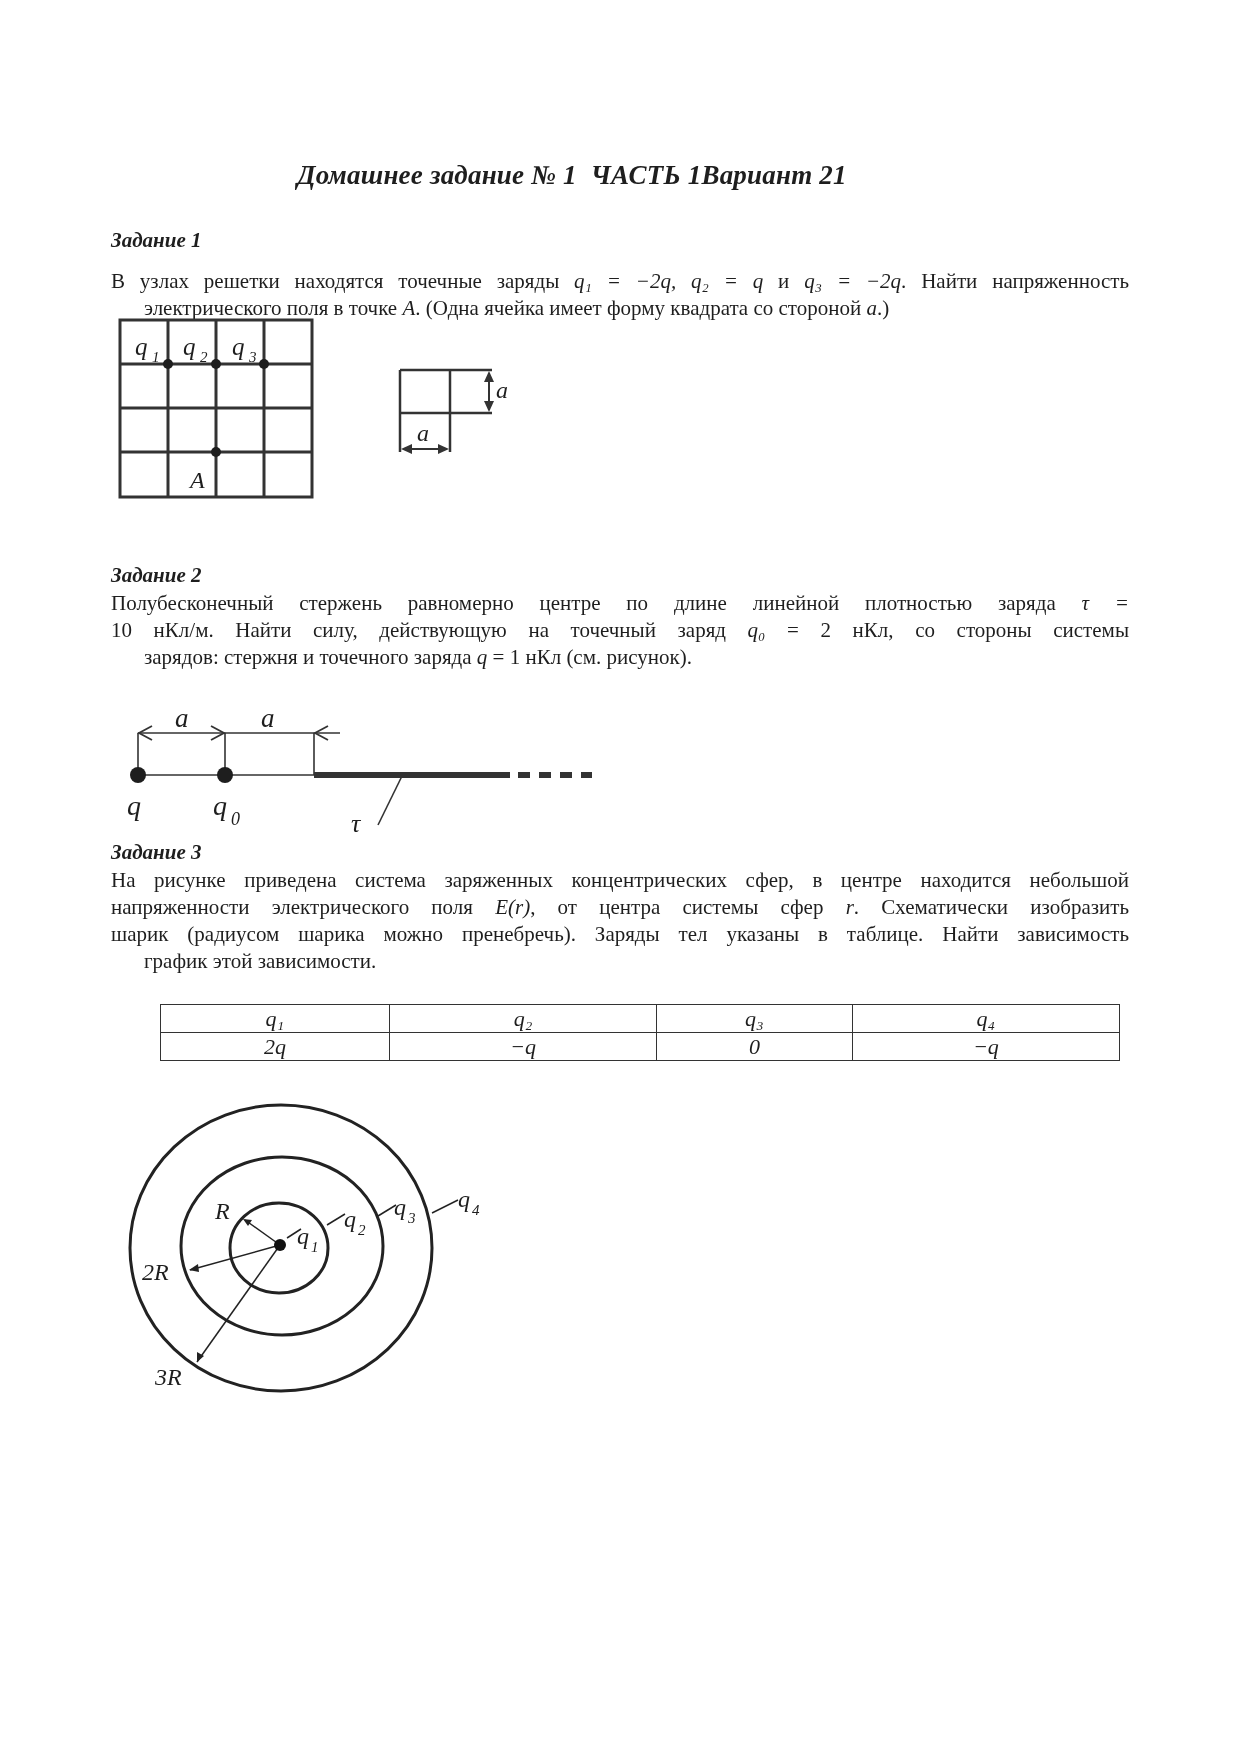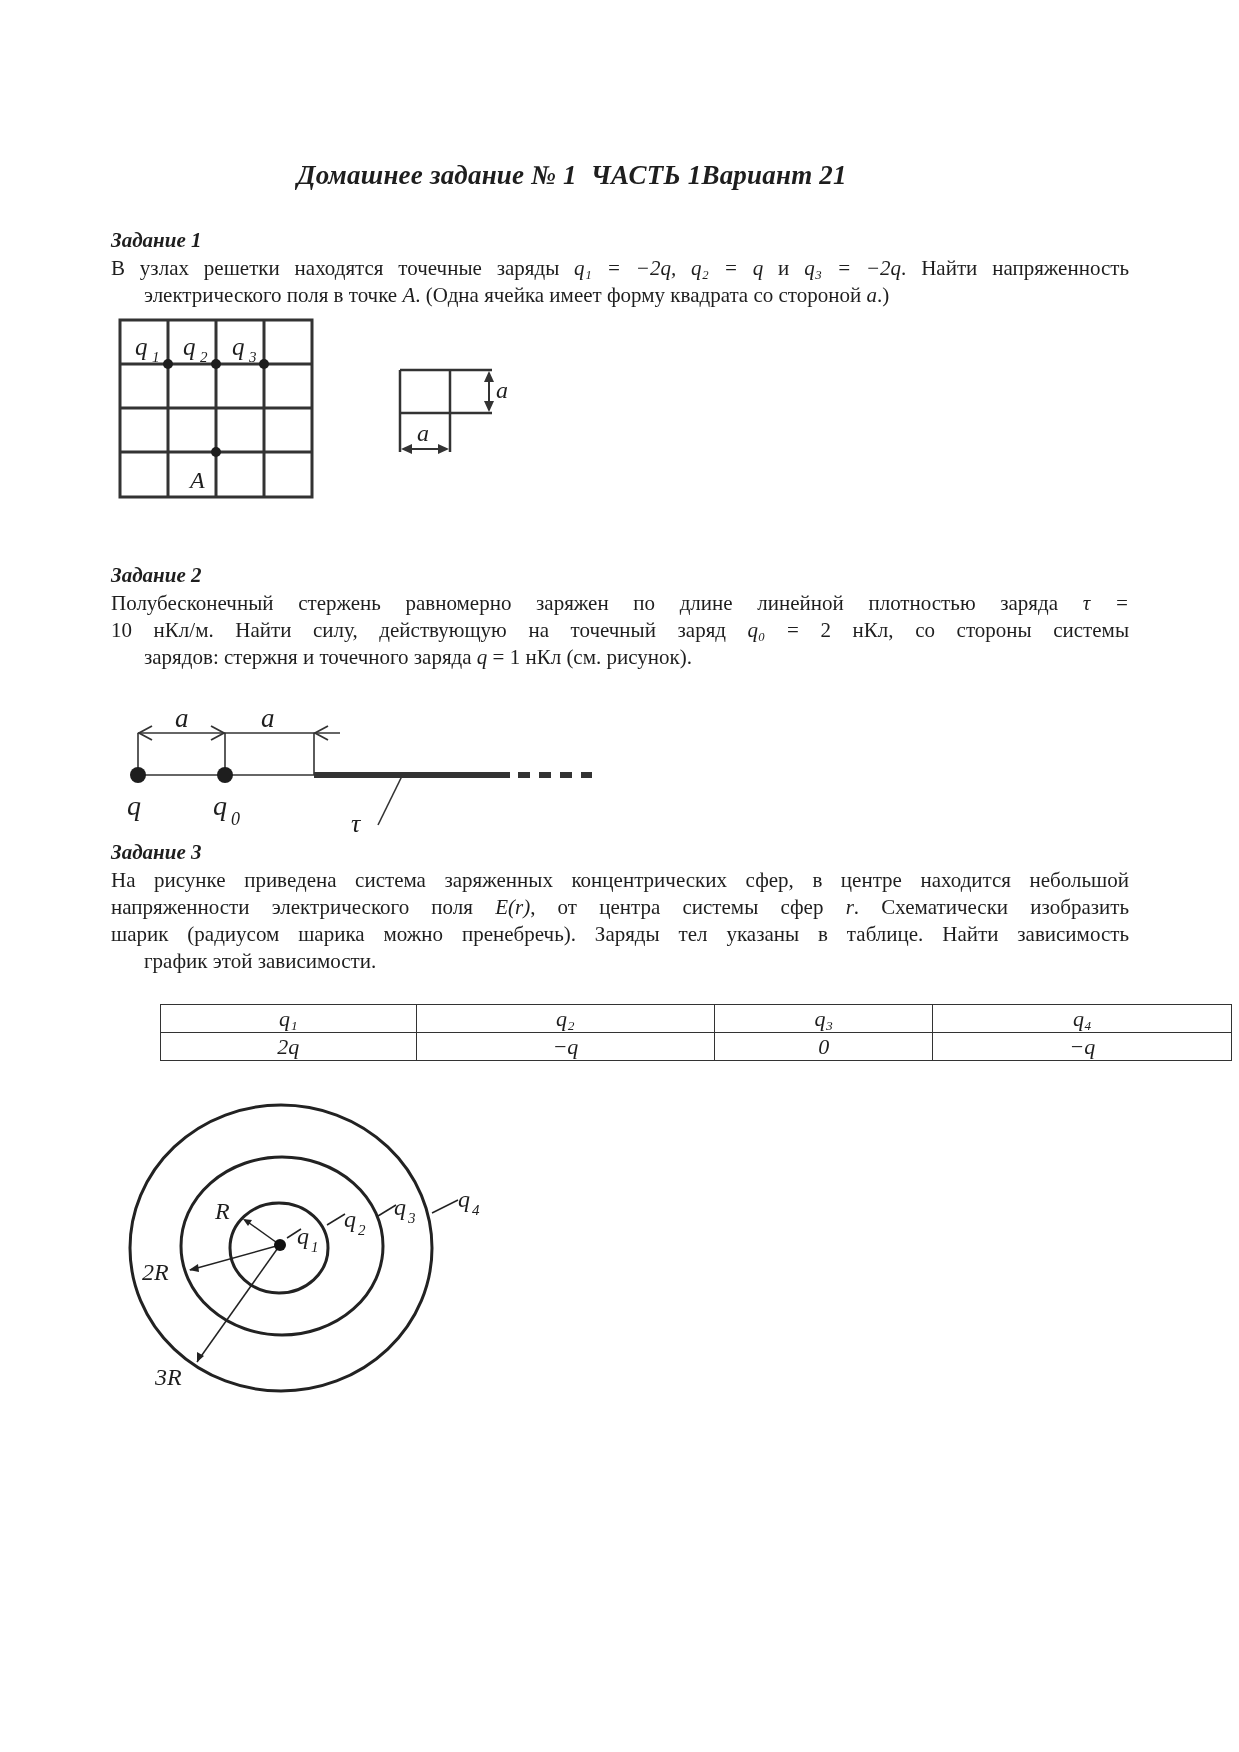--- a/index.html
+++ b/index.html
@@ -8,31 +8,31 @@
   .abs { position: absolute; }
   .title { left: 297px; top: 160px; font-size: 27px; font-weight: bold; font-style: italic;
            white-space: pre; letter-spacing: 0.2px; }
   .title .variant { }
   .task-h { font-size: 21px; font-weight: bold; font-style: italic; }
   .para { font-size: 21px; line-height: 27px; width: 1018px; text-align: justify; }
   .para .line { display: block; text-align: justify; text-align-last: justify; white-space: nowrap; }
   .para .line.last { text-align-last: left; margin-left: 33px; }
   .m { font-style: italic; }
   svg text { font-family: "Liberation Serif", serif; font-style: italic; fill: #1e1e1e; }
-  table.charges { border-collapse: collapse; position: absolute; left: 160px; top: 1004px; width: 1072px;
+  table.charges { border-collapse: collapse; position: absolute; left: 160px; top: 1004px; width: 960px;
                   font-size: 22px; font-style: italic; }
   table.charges td { border: 1.6px solid #333; text-align: center; height: 27px; padding: 0; line-height: 26px; }
 </style>
 </head>
 <body>
 
 <div class="abs title"><span>Домашнее задание № 1  ЧАСТЬ 1</span><span class="variant">Вариант 21</span></div>
 
 <div class="abs task-h" style="left:111px; top:228px;text-align:center;">Задание 1</div>
-<div class="abs para" style="left:111px; top:255px;">
+<div class="abs para" style="left:111px; top:268px;">
   <span class="line"><span>В узлах решетки находятся точечные заряды </span><span class="m">q₁ = −2q,  q₂ = q</span><span> и </span><span class="m">q₃ = −2q</span><span>. Найти напряженность</span></span>
   <span class="line last"><span>электрического поля в точке </span><span class="m">A</span><span>. (Одна ячейка имеет форму квадрата со стороной </span><span class="m">a</span><span>.)</span></span>
 </div>
 
 <svg class="abs" style="left:0; top:0;" width="1239" height="1752">
 
   <g stroke="#333" stroke-width="3" fill="none">
     <rect x="120" y="320" width="192" height="177"></rect>
     <line x1="168" y1="320" x2="168" y2="497"></line>
     <line x1="216" y1="320" x2="216" y2="497"></line>
@@ -122,21 +122,21 @@
   <text x="344" y="1227" font-size="24">q</text>
   <text x="358" y="1235" font-size="15" font-style="normal">2</text>
   <text x="394" y="1215" font-size="24">q</text>
   <text x="408" y="1223" font-size="15" font-style="normal">3</text>
   <text x="458" y="1207" font-size="24">q</text>
   <text x="472" y="1215" font-size="15" font-style="normal">4</text>
 </svg>
 
 <div class="abs task-h" style="left:111px; top:563px;">Задание 2</div>
 <div class="abs para" style="left:111px; top:590px;">
-  <span class="line"><span>Полубесконечный стержень равномерно заряжен по длине линейной плотностью заряда </span><span class="m">τ =</span></span>
+  <span class="line"><span>Полубесконечный стержень равномерно центре по длине линейной плотностью заряда </span><span class="m">τ =</span></span>
   <span class="line"><span>10 нКл/м. Найти силу, действующую на точечный заряд </span><span class="m">q₀</span><span> = 2 нКл, со стороны системы</span></span>
   <span class="line last"><span>зарядов: стержня и точечного заряда </span><span class="m">q</span><span> = 1 нКл (см. рисунок).</span></span>
 </div>
 
 <div class="abs task-h" style="left:111px; top:840px;">Задание 3</div>
 <div class="abs para" style="left:111px; top:867px;">
   <span class="line"><span>На рисунке приведена система заряженных концентрических сфер, в центре находится небольшой</span></span>
   <span class="line"><span>напряженности электрического поля </span><span class="m">E(r)</span><span>, от центра системы сфер  </span><span class="m">r</span><span>. Схематически изобразить</span></span>
   <span class="line"><span>шарик (радиусом шарика можно пренебречь). Заряды тел указаны в таблице. Найти зависимость</span></span>
   <span class="line last"><span>график этой зависимости.</span></span>

